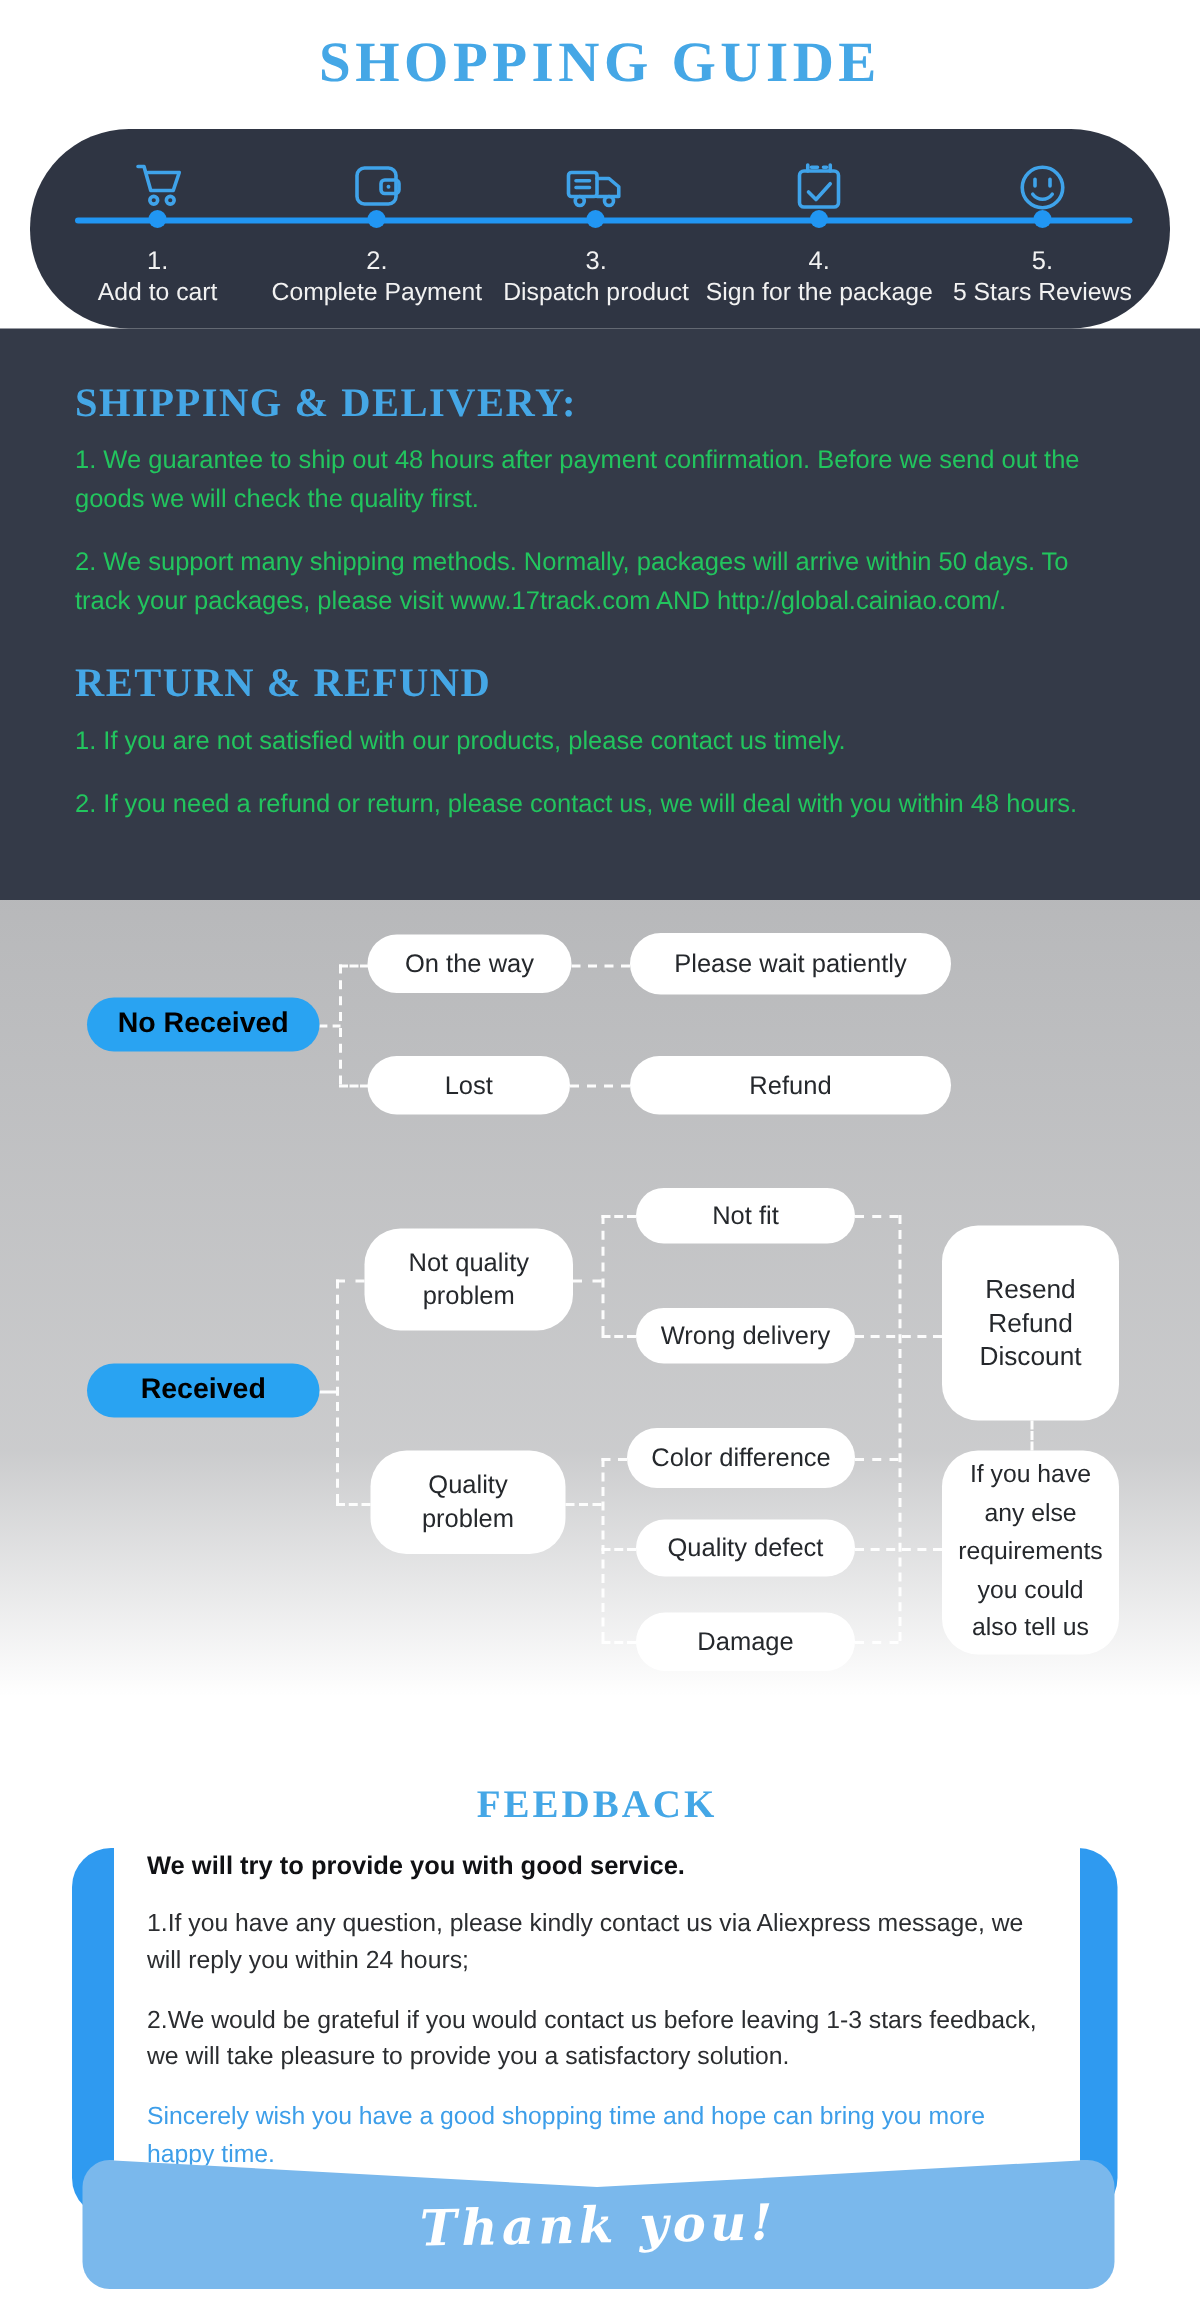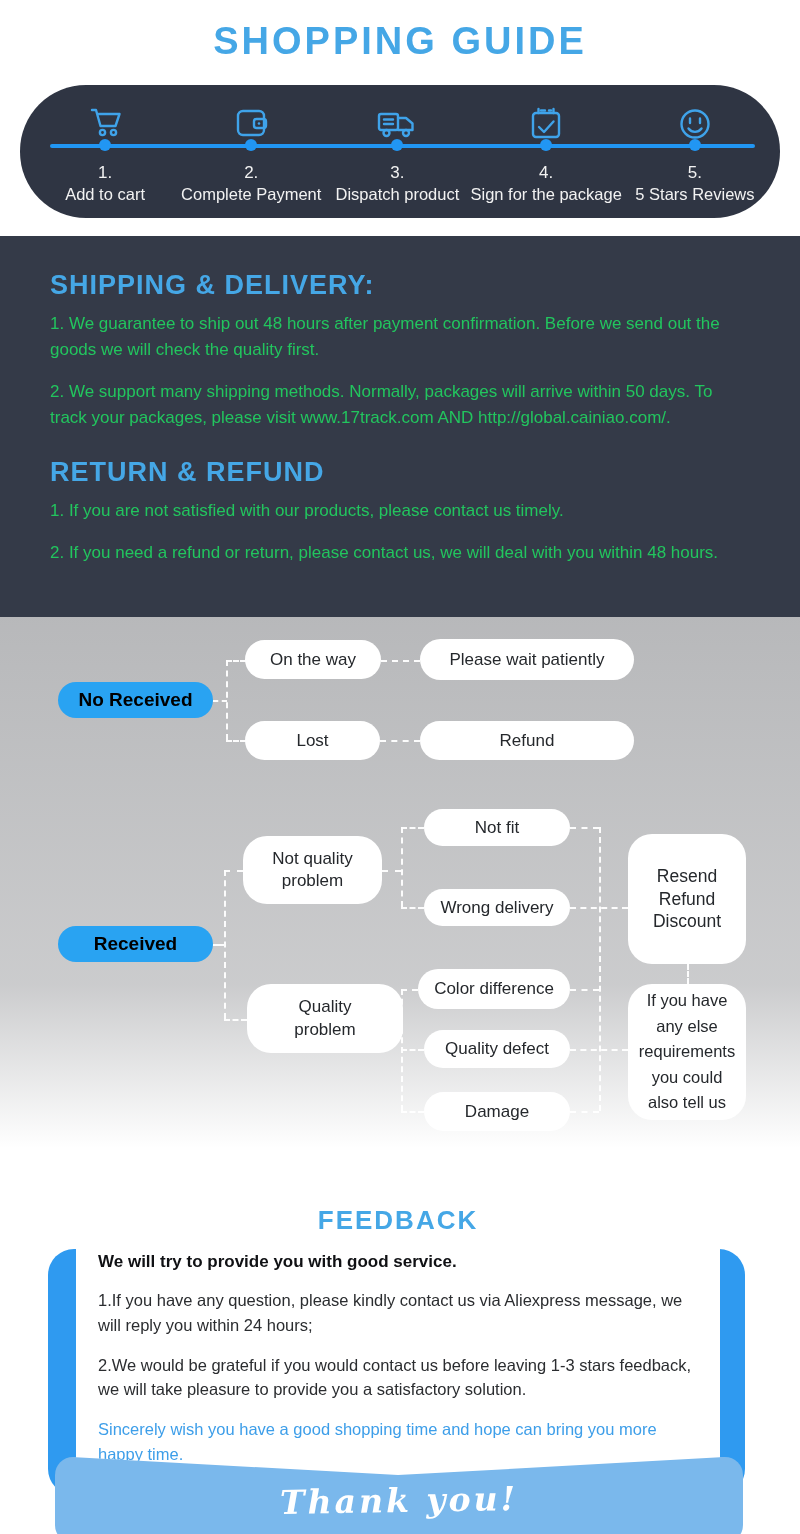--- a/index.html
+++ b/index.html
@@ -1,37 +1,37 @@
 <!DOCTYPE html>
 <html><head>
 <meta charset="utf-8">
 <style>
   html,body{margin:0;padding:0;background:#ffffff;}
   .page{position:relative;width:800px;height:1534px;margin:0 auto;overflow:hidden;
         background:#ffffff;font-family:"Liberation Sans",sans-serif;}
-  .stencil{font-family:Liberation Sans, sans-serif;font-weight:700;letter-spacing:1px;color:#45a7e6;}
+  .stencil{font-family:Liberation Serif, serif;font-weight:700;letter-spacing:1px;color:#45a7e6;}
 
   
   .page-title{margin:0;padding-top:20px;text-align:center;font-size:38px;letter-spacing:3px;}
 
   
   .steps-banner{position:relative;margin:22px 20px 0 20px;height:133px;border-radius:66px;
                 background:#2f3543;}
   .timeline{position:absolute;left:30px;right:25px;top:59px;height:4px;background:#2196f3;border-radius:2px;}
   .steps-row{position:relative;display:flex;padding:17px 12px 0 12px;}
   .step{flex:1;display:flex;flex-direction:column;align-items:center;position:relative;}
   .step-icon{height:44px;display:flex;align-items:center;color:#3fa3ea;}
   .step-icon svg{display:block;}
   .step-dot{position:absolute;top:37px;left:50%;transform:translateX(-50%);width:12px;height:12px;
             border-radius:50%;background:#2196f3;}
   .step-num{margin-top:17px;color:#f2f2f2;font-size:17px;}
   .step-label{margin-top:2px;color:#f2f2f2;font-size:16.5px;white-space:nowrap;}
 
   
-  .info-section{margin-top:18px;background:#343a48;padding:34px 56px 36px 50px;color:#f3f3f3;}
+  .info-section{background:#343a48;padding:34px 56px 36px 50px;color:#f3f3f3;}
   .info-heading{font-size:27px;letter-spacing:1px;margin:0 0 10px 0;}
   .info-heading.second{margin-top:26px;}
   .info-p{font-size:17px;line-height:1.55;margin:0 0 15px 0;color:#22c55e;}
 
   
   .photo-section{position:relative;height:966px;overflow:hidden;
     background:
       radial-gradient(220px 160px at 56% 17%, rgba(240,230,210,0.55), rgba(240,230,210,0) 70%),
       linear-gradient(90deg, rgba(40,32,25,0.55) 0%, rgba(40,32,25,0.25) 14%, rgba(40,32,25,0) 26%),
       linear-gradient(180deg, #76716a 0%, #8d8press 4%, #8d877e 10%, #9a938a 22%, #928a80 34%,
@@ -199,21 +199,21 @@
     <div class="node roundbox" style="left:243px;top:219px;width:139px;height:68px;padding:0 22px;box-sizing:border-box;">Not quality problem</div>
     <div class="node pill" style="left:424px;top:272px;width:146px;height:37px;">Wrong delivery</div>
 
     <div class="node roundbox stackbox" style="left:628px;top:217px;width:118px;height:130px;">
       <span>Resend</span>
       <span>Refund</span>
       <span>Discount</span>
     </div>
 
     <div class="node bluepill" style="left:58px;top:309px;width:155px;height:36px;">Received</div>
-    <div class="node roundbox" style="left:247px;top:367px;width:156px;height:69px;padding:0 26px;box-sizing:border-box;">Quality problem</div>
+    <div class="node roundbox" style="left:247px;top:367px;width:130px;height:69px;padding:0 26px;box-sizing:border-box;">Quality problem</div>
     <div class="node pill" style="left:418px;top:352px;width:152px;height:40px;">Color difference</div>
     <div class="node pill" style="left:424px;top:413px;width:146px;height:38px;">Quality defect</div>
     <div class="node pill" style="left:424px;top:475px;width:146px;height:39px;">Damage</div>
     <div class="node roundbox" style="left:628px;top:367px;width:118px;height:136px;padding:8px 9px;box-sizing:border-box;line-height:1.55;font-size:16.5px;">If you have any else requirements you could also tell us</div>
 
     <div class="feedback-panel"></div>
 
     <div class="thanks-banner">
       <div class="thanks-text">Thank you!</div>
     </div>

